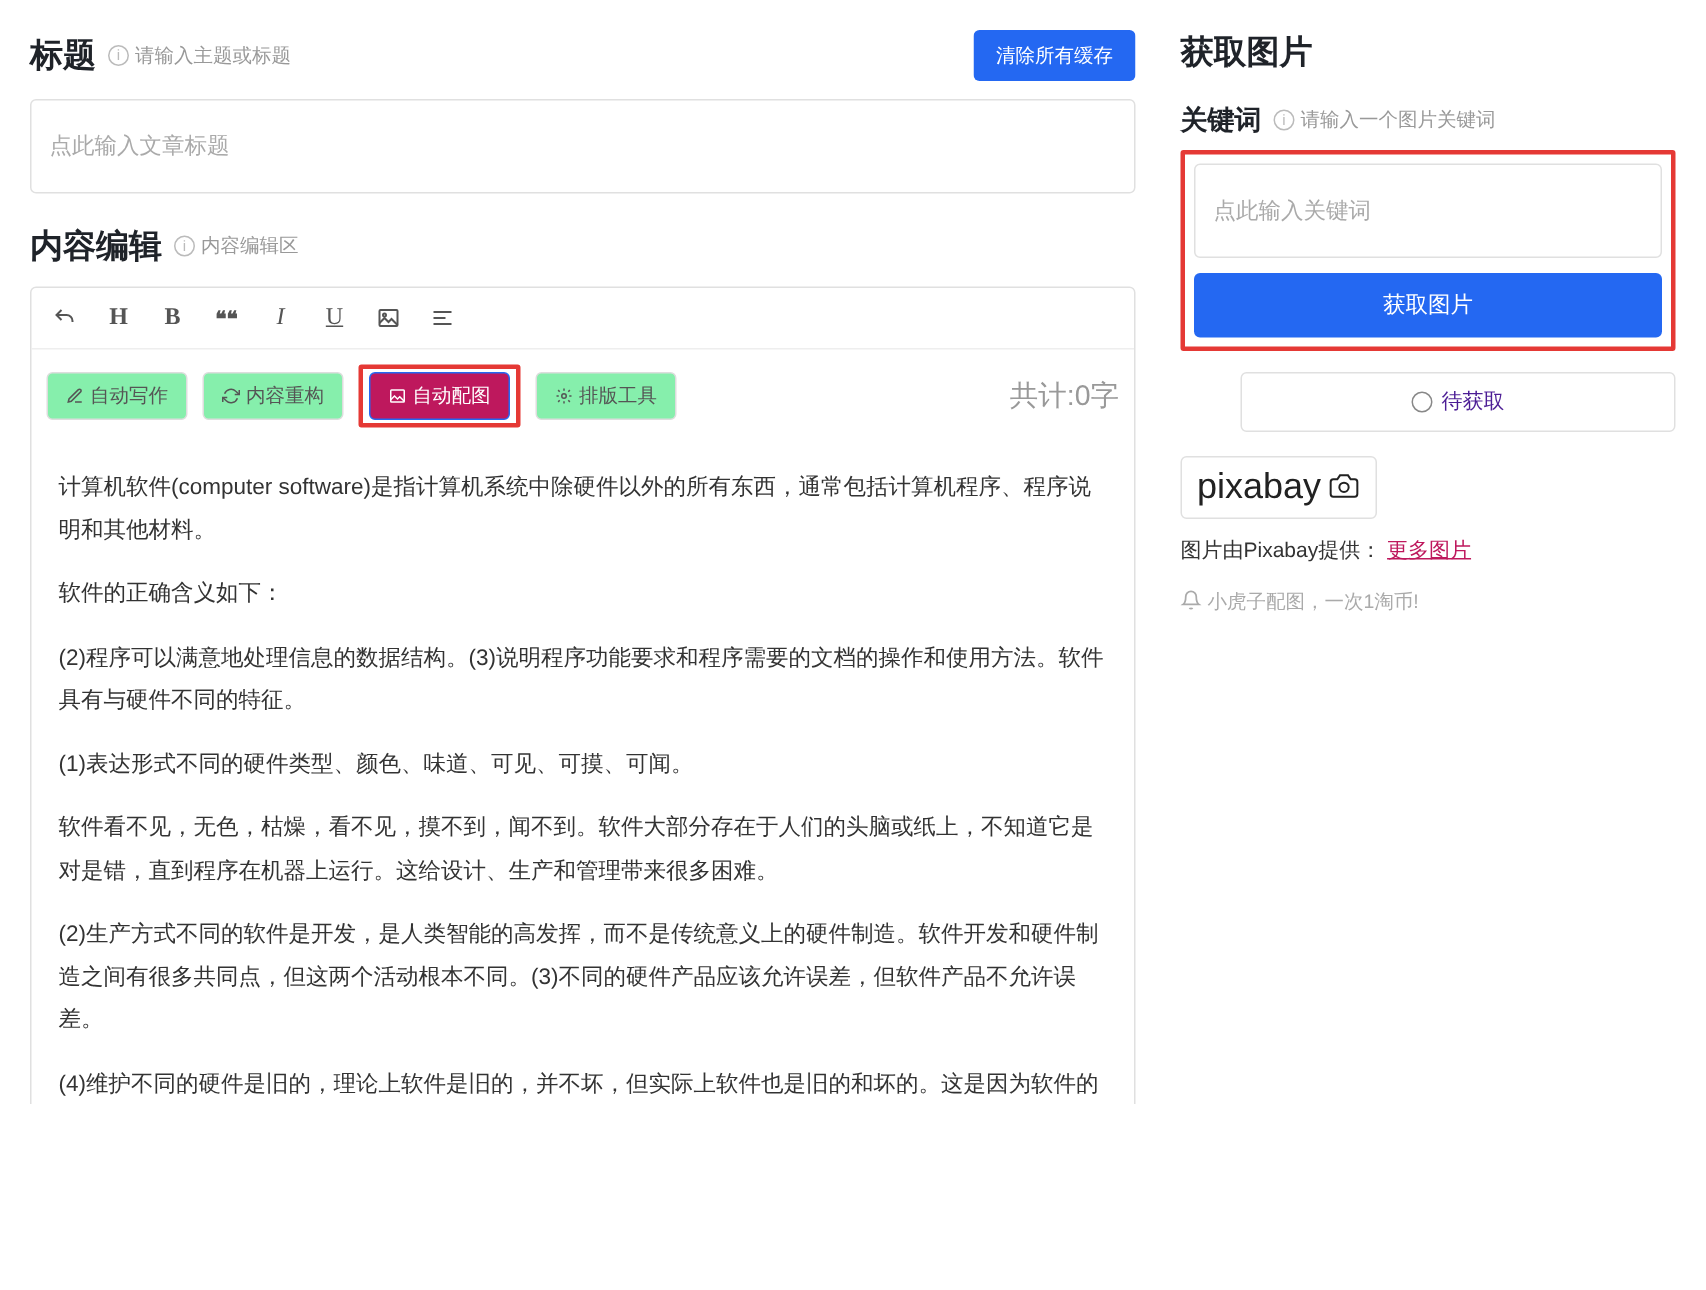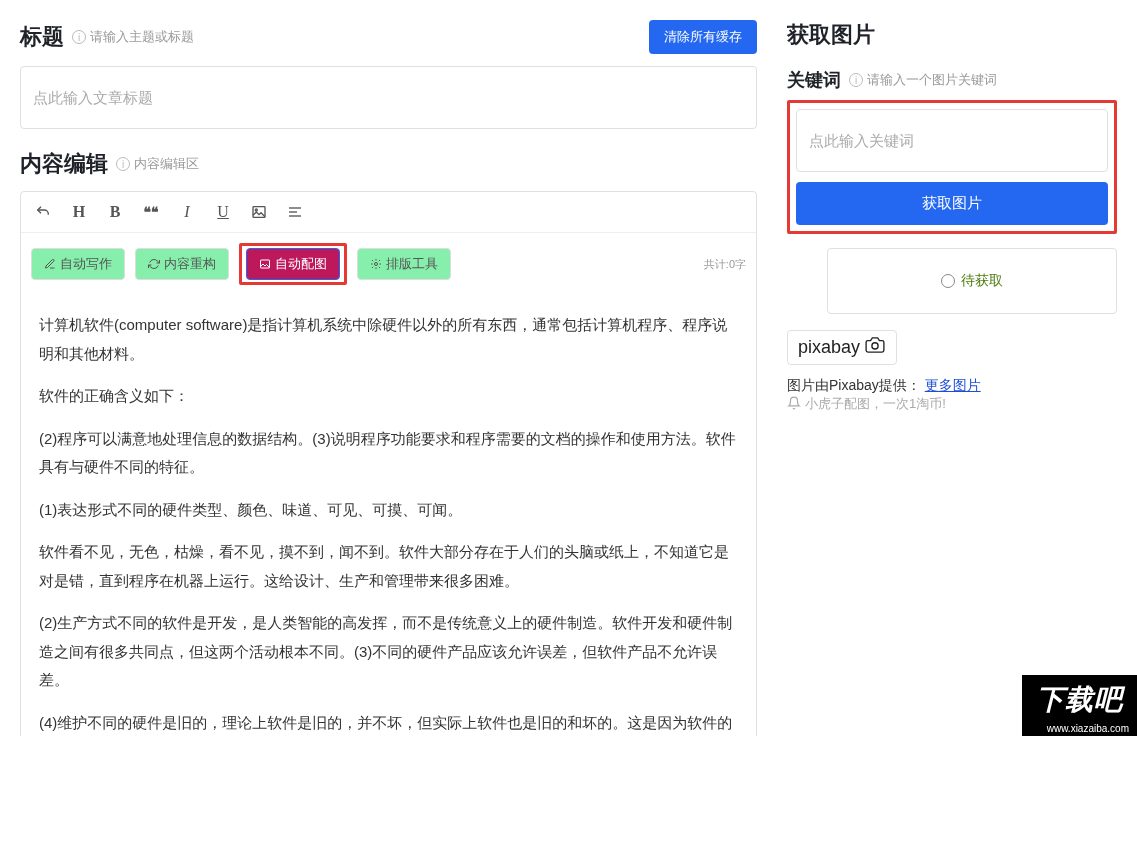--- a/index.html
+++ b/index.html
@@ -26,42 +26,42 @@
 .toolbar-row1 { display: flex; align-items: center; padding: 8px 10px; gap: 12px; border-bottom: 1px solid #eee; }
 .tb-icon { width: 24px; height: 24px; display: inline-flex; align-items: center; justify-content: center; color: #555; cursor: pointer; font-size: 16px; }
 .tb-icon.bold { font-weight: 700; font-family: Georgia, serif; }
 .tb-icon.italic { font-style: italic; font-family: Georgia, serif; }
 .tb-icon svg { width: 16px; height: 16px; }
 
 .toolbar-row2 { display: flex; align-items: center; padding: 10px; gap: 10px; }
 .tool-btn { display: inline-flex; align-items: center; padding: 6px 12px; border: 1px solid #ddd; border-radius: 4px; font-size: 13px; color: #555; cursor: pointer; background: #86efac; gap: 4px; }
 .tool-btn.active { background: #be185d; color: #fff; border-color: #2468f2; }
 .tool-btn .ti { display: inline-flex; }
-.count-text { margin-left: auto; font-size: 11px; color: #999; }
+.count-text { margin-left: auto; font-size: 19px; color: #999; }
 
 .highlight-box { border: 3px solid #e53935; padding: 2px 4px; border-radius: 2px; }
 
 .content-area { padding: 16px 18px; font-size: 15px; line-height: 1.9; color: #333; }
 .content-area p { margin-bottom: 14px; }
 
 .sidebar .section-header { margin-bottom: 18px; }
 .kw-highlight { border: 3px solid #e53935; padding: 6px; border-radius: 2px; }
 .kw-input { margin-bottom: 10px; }
 .fetch-btn { width: 100%; padding: 12px; background: #2468f2; color: #fff; border: none; border-radius: 4px; font-size: 15px; cursor: pointer; }
 
-.pending-row { border: 1px solid #e0e0e0; border-radius: 4px; padding: 23px; text-align: center; color: #4d7c0f; margin-bottom: 16px; display: flex; align-items: center; justify-content: center; gap: 6px; margin-left: 40px; }
+.pending-row { border: 1px solid #e0e0e0; border-radius: 4px; padding: 10px; text-align: center; color: #4c1d95; margin-bottom: 16px; display: flex; align-items: center; justify-content: center; gap: 6px; margin-left: 40px; }
 .circle-icon { width: 14px; height: 14px; border: 1.5px solid #888; border-radius: 50%; display: inline-block; }
 
-.pixabay-badge { display: inline-flex; align-items: center; border: 1px solid #e0e0e0; border-radius: 4px; padding: 6px 10px; font-family: Arial, sans-serif; font-size: 18px; color: #222; margin-bottom: 12px; gap: 4px; }
+.pixabay-badge { display: inline-flex; align-items: center; border: 1px solid #e0e0e0; border-radius: 4px; padding: 6px 10px; font-family: Arial, sans-serif; font-size: 24px; color: #222; margin-bottom: 12px; gap: 4px; }
 .camera-icon svg { width: 22px; height: 16px; }
 
 .credit-row { font-size: 14px; color: #333; }
-.credit-row a { color: #1d4ed8; text-decoration: underline; margin-top: 48px; }
-
-.tip-row { font-size: 13px; color: #aaa; display: flex; align-items: center; gap: 4px; }
+.credit-row a { color: #be185d; text-decoration: underline; margin-top: 48px; }
+
+.tip-row { margin-top: 16px; font-size: 13px; color: #aaa; display: flex; align-items: center; gap: 4px; }
 .bell-icon svg { width: 14px; height: 14px; }
 .wm-wrap { position: absolute; right: 0; bottom: 0; }
 .wm-main { background: #000; color: #fff; padding: 6px 14px 2px; font-size: 28px; font-weight: 700; font-style: italic; letter-spacing: 1px; }
 .wm-url { background: #000; color: #fff; font-size: 10px; padding: 2px 8px; text-align: right; }
 </style>
 </head>
 <body>
 
 <div class="container">
   <div class="main">
@@ -216,18 +216,14 @@
     <div class="tip-row">
       <span class="bell-icon">
         <svg viewBox="0 0 24 24" fill="none" stroke="currentColor" stroke-width="2">
             <path d="M18 8a6 6 0 00-12 0c0 7-3 9-3 9h18s-3-2-3-9"></path>
             <path d="M13.73 21a2 2 0 01-3.46 0"></path>
           </svg>
       </span>
       <span>小虎子配图，一次1淘币!</span>
     </div>
 
-    <div class="wm-wrap">
-      <div class="wm-main">下载吧</div>
-      <div class="wm-url">www.xiazaiba.com</div>
-    </div>
   </div>
 </div>
 
 </body></html>

